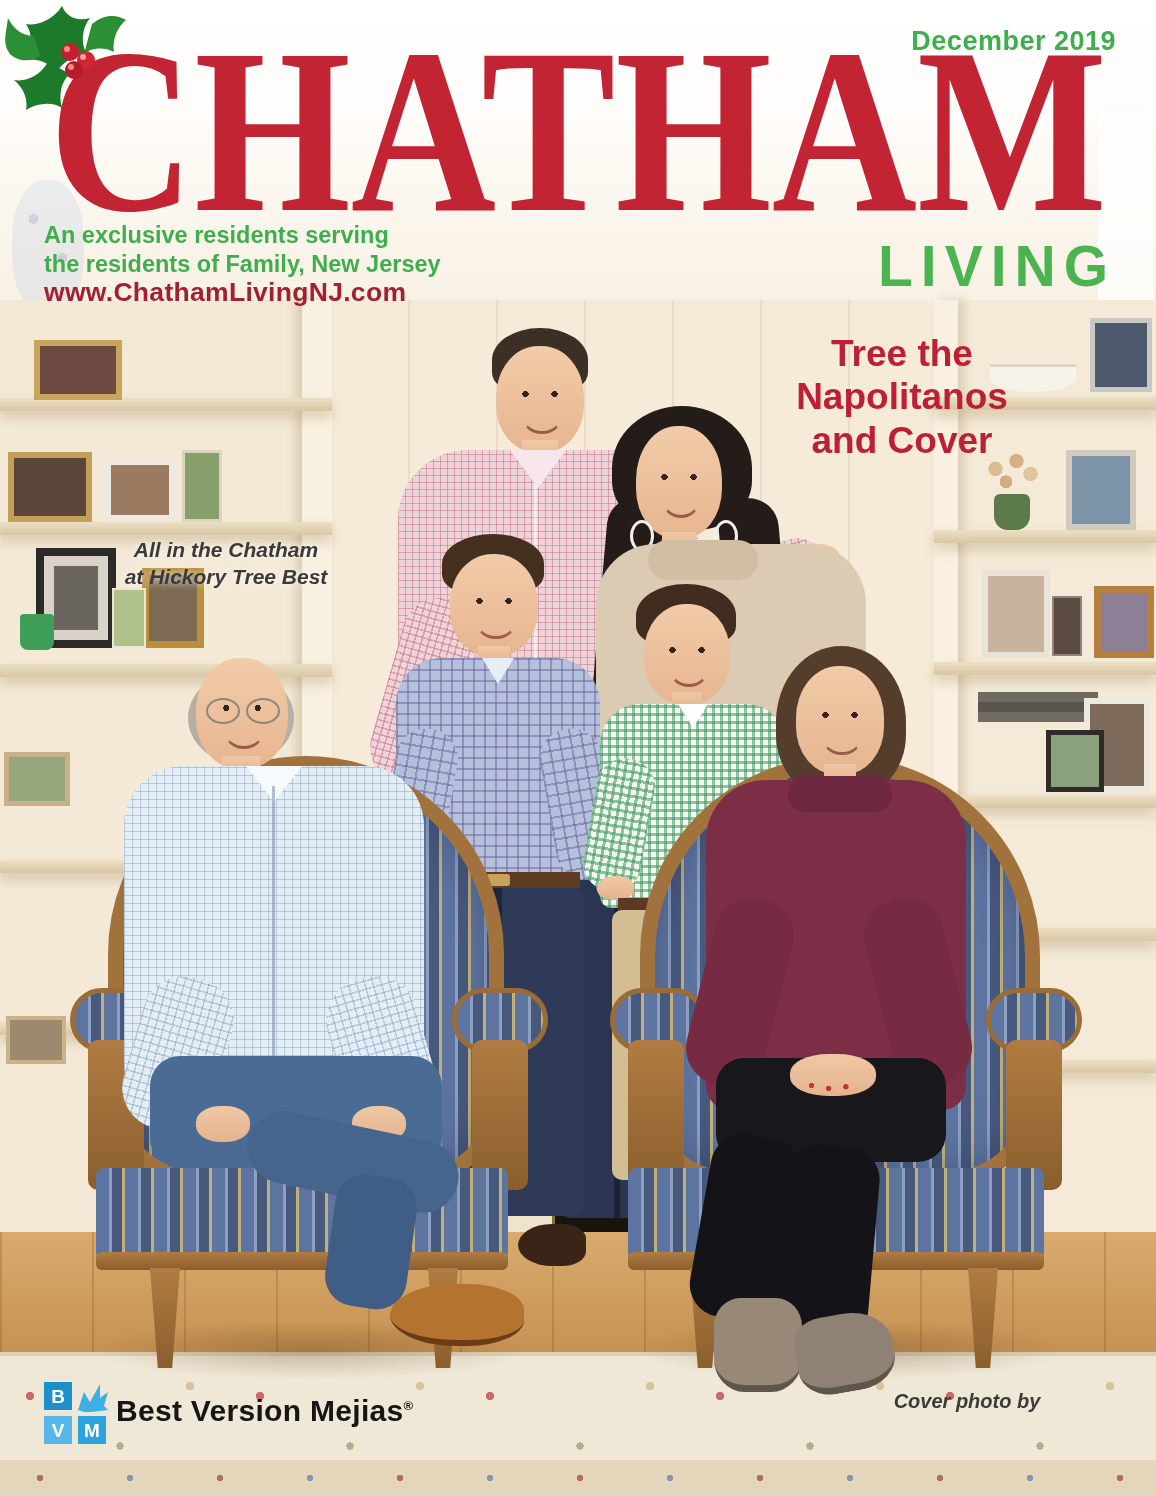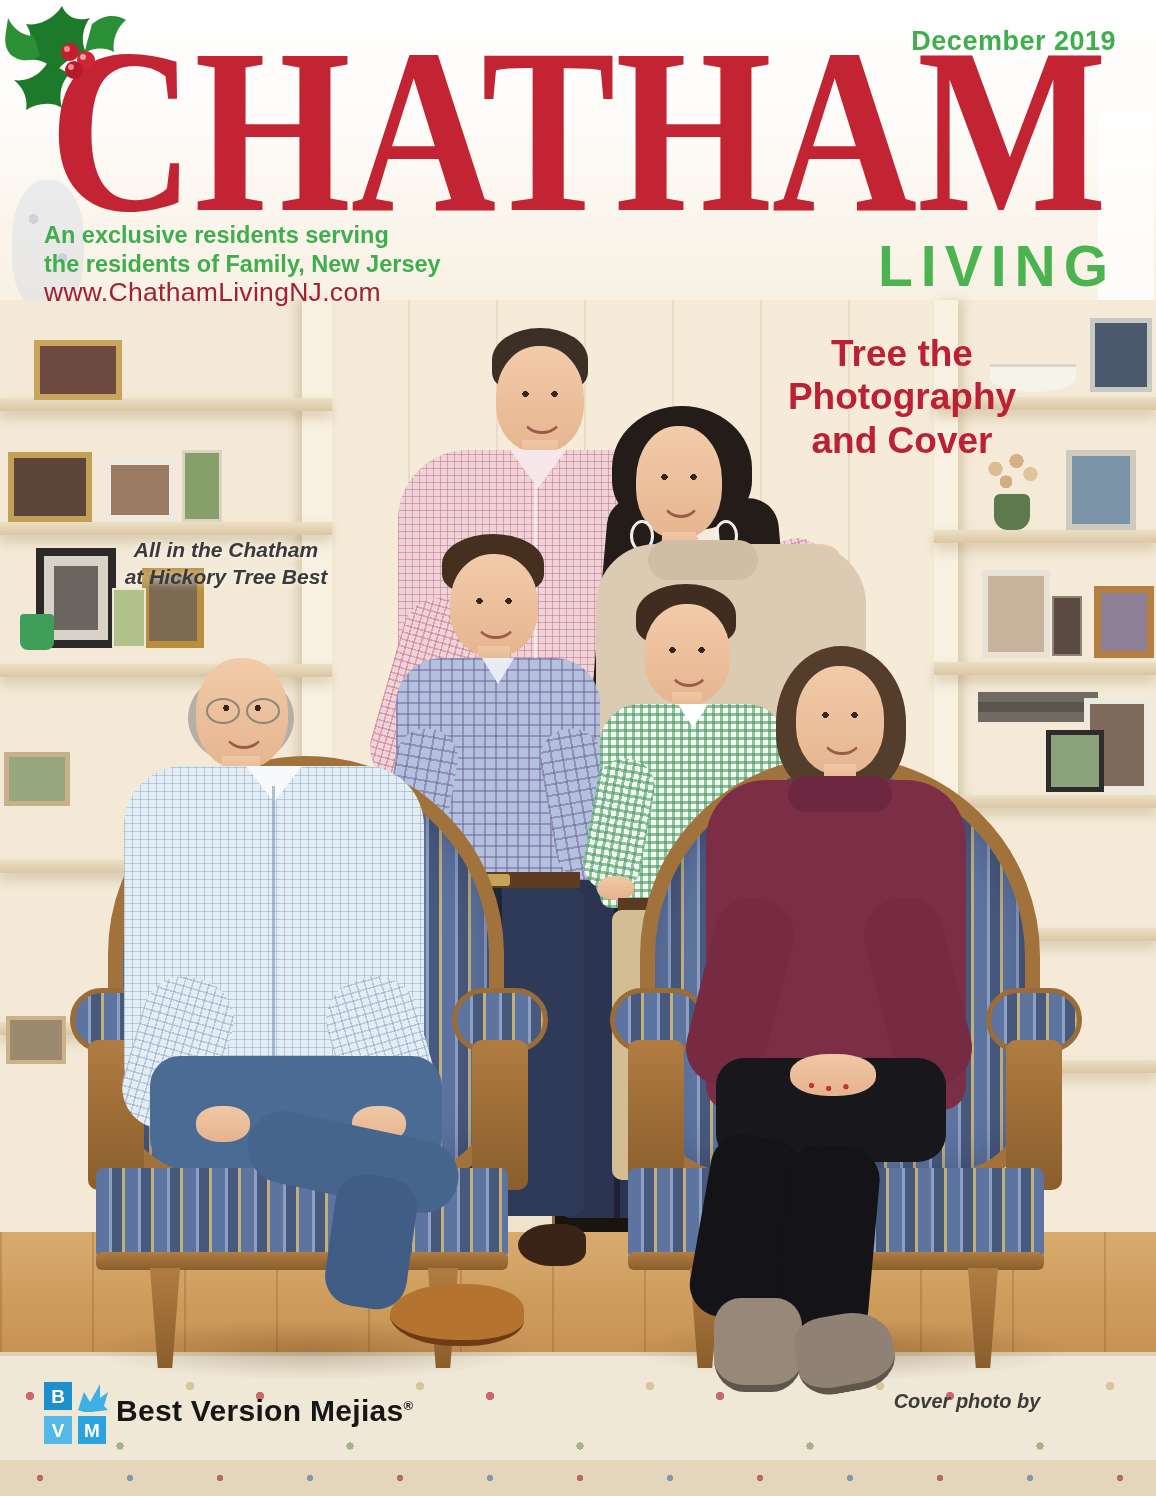--- a/index.html
+++ b/index.html
@@ -30,21 +30,21 @@
 
   
   .issue-date{position:absolute;top:26px;right:40px;z-index:30;color:#3fae4e;
     font-size:27px;font-weight:bold;letter-spacing:.5px;}
   .title-svg{position:absolute;left:0;top:44px;z-index:25;}
   .living{position:absolute;top:233px;right:40px;z-index:30;color:#4bb34f;
     font-size:57px;font-weight:600;letter-spacing:8px;}
   .tagline{position:absolute;left:44px;top:221px;z-index:30;color:#3fae4e;
     font-size:23.5px;font-weight:bold;line-height:1.24;}
   .website{position:absolute;left:44px;top:277px;z-index:30;color:#a3212e;
-    font-size:26.5px;font-weight:normal;letter-spacing:.3px;}
+    font-size:26.5px;font-weight:bold;letter-spacing:.3px;}
   .headline{position:absolute;left:742px;top:332px;width:320px;z-index:30;text-align:center;
     color:#bb2034;font-size:37px;font-weight:800;line-height:1.17;}
   .inside-caption{position:absolute;left:110px;top:537px;width:232px;z-index:30;text-align:center;
     color:#3c3a38;font-size:21px;font-weight:bold;font-style:italic;line-height:1.28;
     text-shadow:0 0 7px rgba(255,255,255,.9);}
 
   
   .publisher{position:absolute;left:116px;top:1394px;z-index:30;color:#161616;
     font-size:30px;font-weight:bold;letter-spacing:.3px;}
   .publisher sup{font-size:13px;}
@@ -306,21 +306,21 @@
 
   <div class="tagline">
     <div>An exclusive residents serving</div>
     <div>the residents of Family, New Jersey</div>
   </div>
   <div class="website">www.ChathamLivingNJ.com</div>
   <div class="living">LIVING</div>
 
   <div class="headline">
     <div>Tree the</div>
-    <div>Photography</div>
+    <div>Napolitanos</div>
     <div>and Cover</div>
   </div>
 
   <div class="inside-caption">
     <div>All in the Chatham</div>
     <div>at Hickory Tree Best</div>
   </div>
 
   <svg class="bvm-logo" width="64" height="64" viewBox="0 0 64 64">
     <rect x="0" y="0" width="28" height="28" fill="#1d8fcb"></rect>

